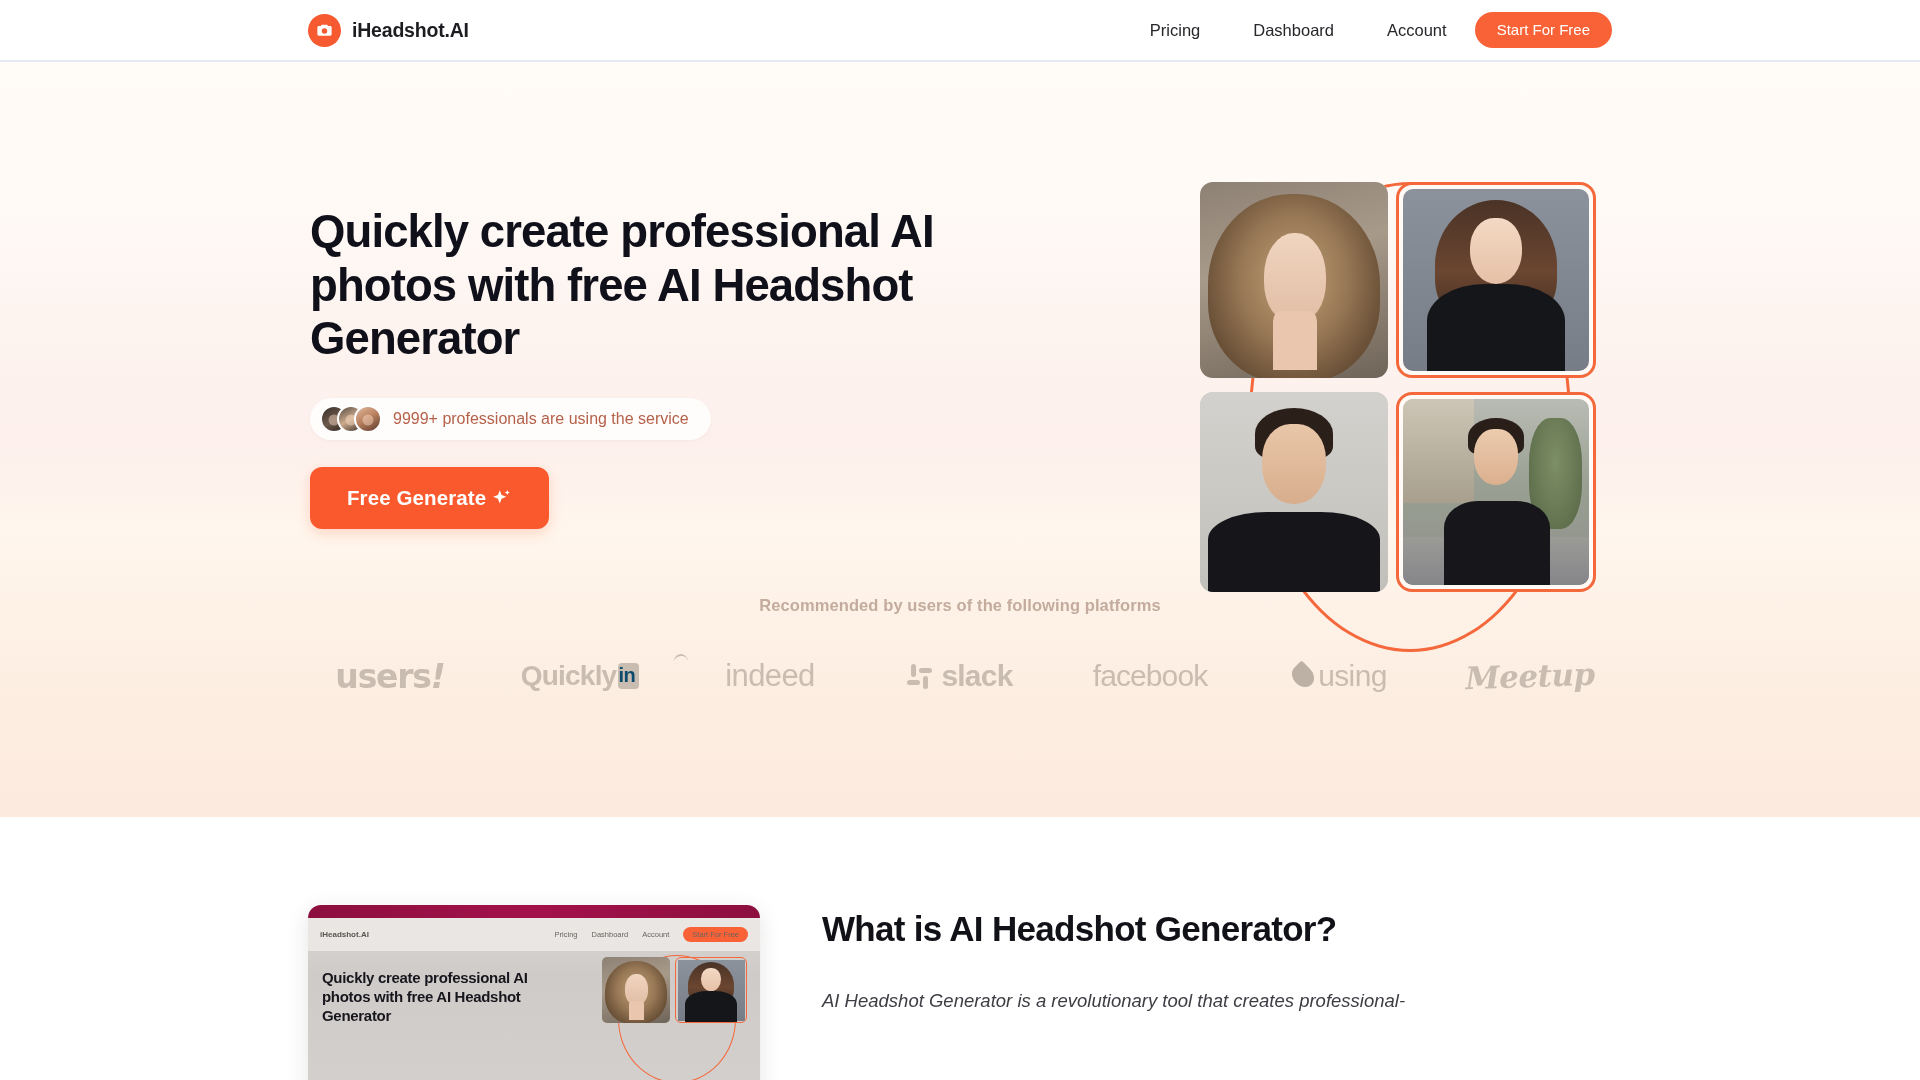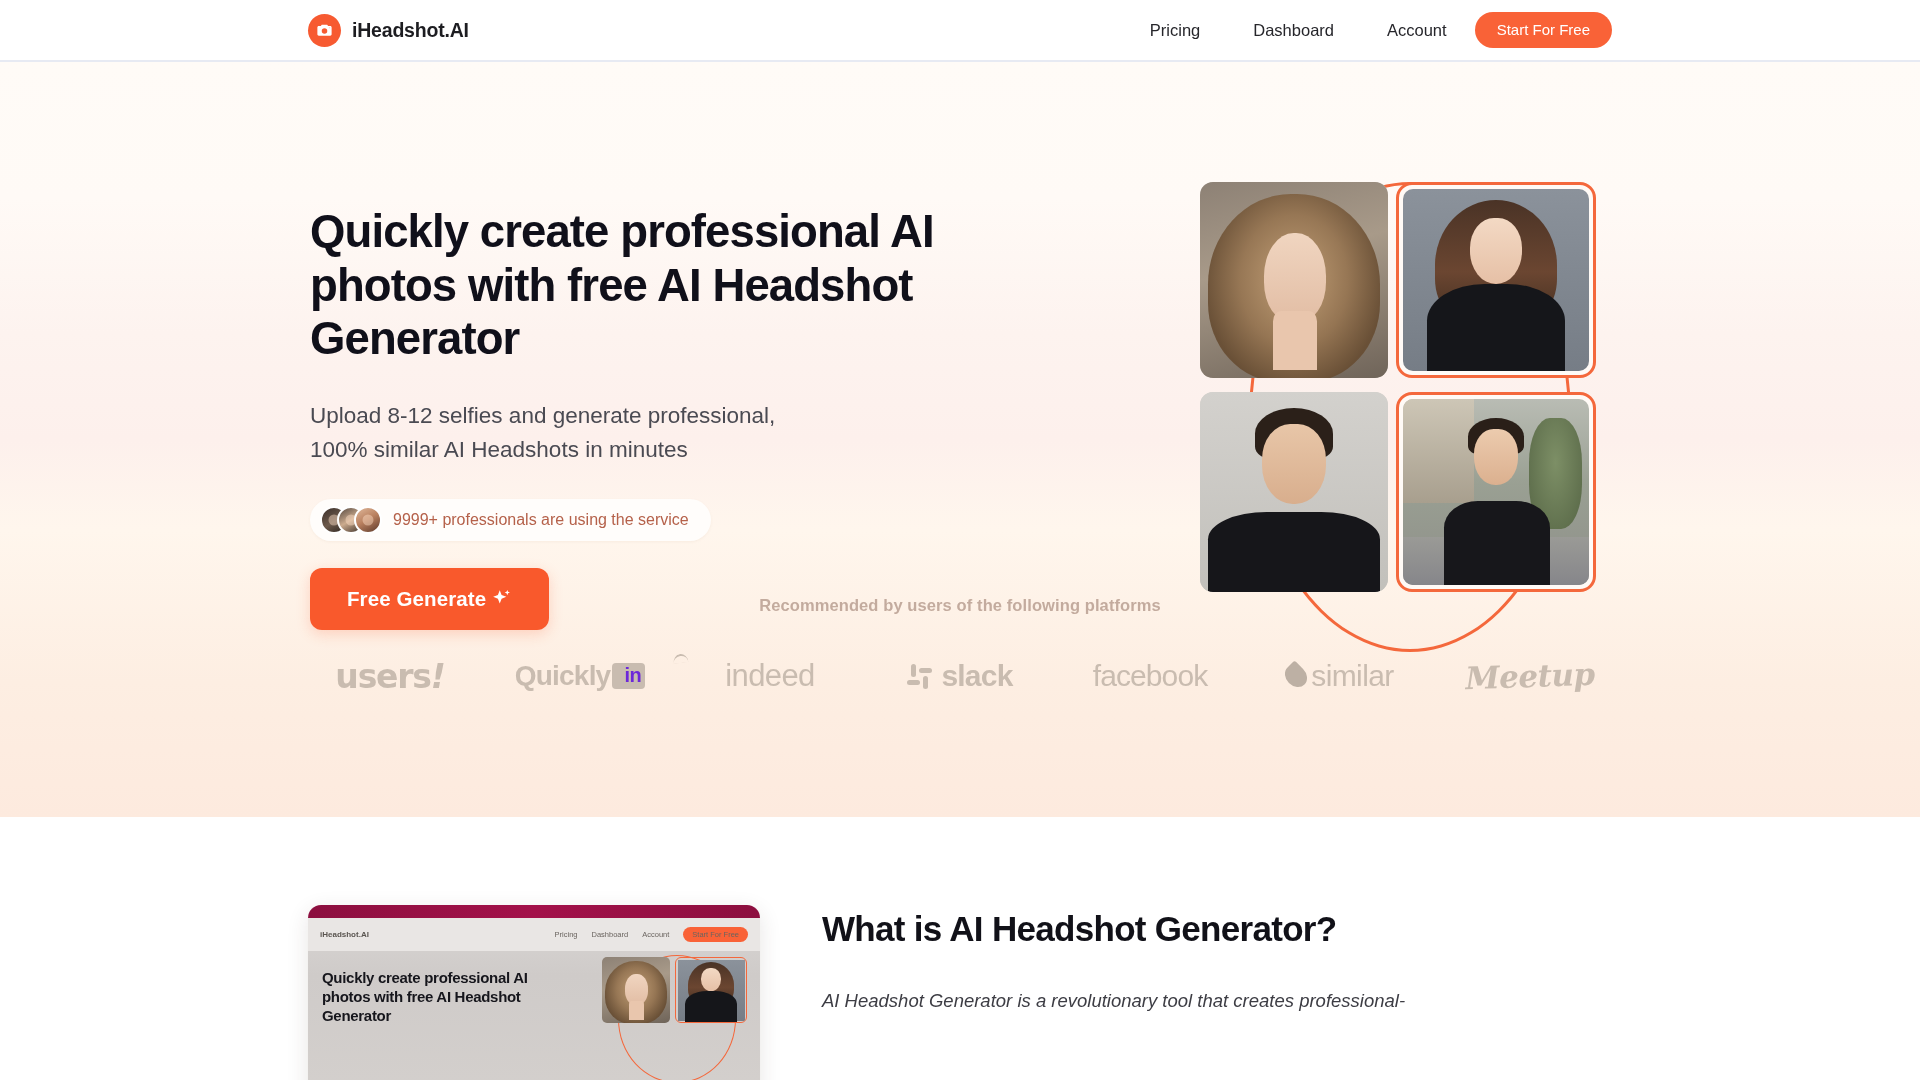--- a/index.html
+++ b/index.html
@@ -332,24 +332,24 @@
     justify-content: center;
     width: 190px;
     height: 46px;
     flex: none;
     user-select: none;
   }
   .plogo-yahoo { font-size: 33px; font-weight: 700; letter-spacing: -1.2px; font-family: "DejaVu Sans", sans-serif; }
   .plogo-yahoo i { font-style: italic; font-weight: 700; }
   .plogo-linkedin { font-size: 28px; font-weight: 700; letter-spacing: -0.8px; display: flex; align-items: center; gap: 2px; }
   .li-box {
-    background: #c9bcb0; color: #6d28d9;
+    background: #c9bcb0; color: #0c4a6e;
     border-radius: 4px;
     font-size: 20px; font-weight: 700;
-    padding: 2px 4px 4px 12px;
+    padding: 2px 4px 4px 0;
     line-height: 1;
     letter-spacing: -0.5px;
   }
   .plogo-indeed { font-size: 31px; font-weight: 400; letter-spacing: -0.6px; position: relative; }
   .plogo-indeed .arc {
     position: absolute; left: -2px; top: 1px;
     width: 15px; height: 9px;
     border-top: 2.5px solid #c9bcb0;
     border-radius: 50% 50% 0 0 / 100% 100% 0 0;
     transform: rotate(-8deg);
@@ -500,24 +500,20 @@
 
     </div>
   </header>
 
   <section class="hero">
     <div class="hero-inner">
 
       <div class="hero-copy">
         <h1 class="hero-title">Quickly create professional AI photos with free AI Headshot Generator</h1>
 
-        <p class="hero-sub">
-          <span>Upload 8-12 selfies and generate professional,</span><br>
-          <span>100% similar AI Headshots in minutes</span>
-        </p>
 
         <div class="social-proof">
           <span class="avatar-stack">
             <span class="avatar a1"></span>
             <span class="avatar a2"></span>
             <span class="avatar a3"></span>
           </span>
           <span class="social-proof-text">9999+ professionals are using the service</span>
         </div>
 
@@ -604,21 +600,21 @@
               </span>
             <span>slack</span>
           </span>
 
           <span class="plogo plogo-facebook">
               <span>facebook</span>
             </span>
 
           <span class="plogo plogo-tinder">
             <span class="tinder-flame"></span>
-            <span>similar</span>
+            <span>using</span>
           </span>
 
           <span class="plogo plogo-meetup">
               <span>Meetup</span>
             </span>
 
         </div>
       </div>
 
     </div>

